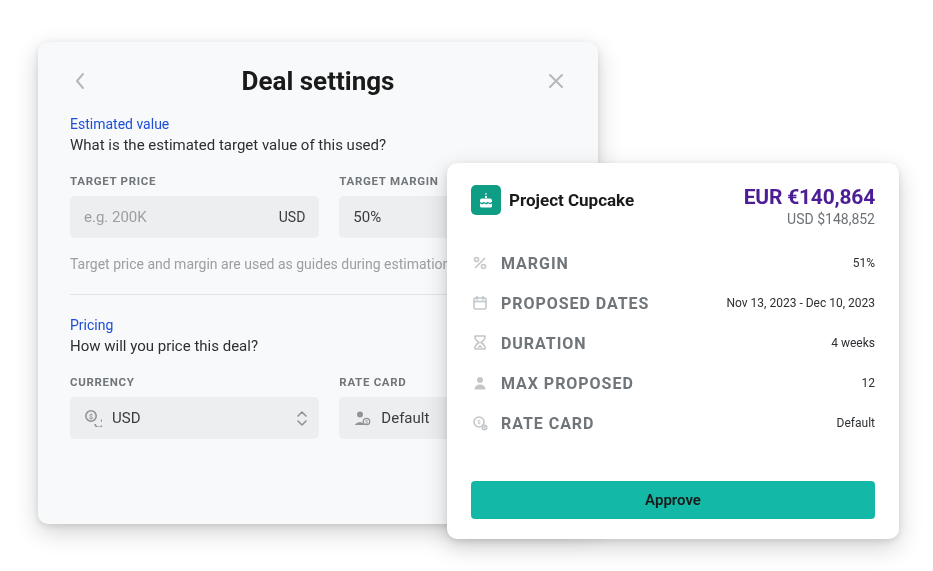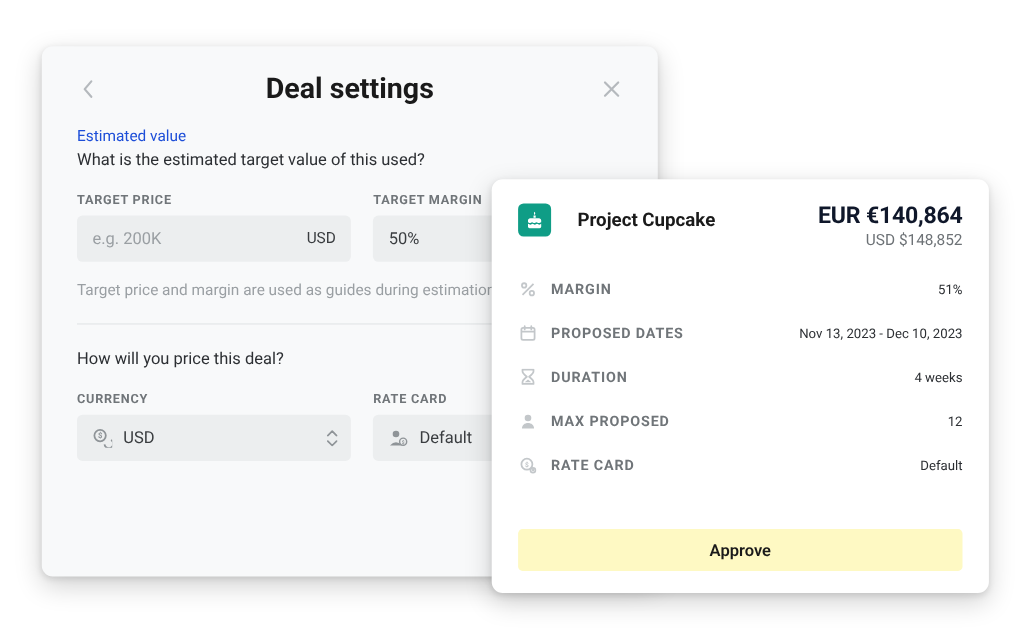--- a/index.html
+++ b/index.html
@@ -119,73 +119,73 @@
     padding: 22px 24px 20px 24px;
     display: flex;
     flex-direction: column;
   }
   .summary-header {
     display: flex;
     align-items: flex-start;
     justify-content: space-between;
     margin-bottom: 16px;
   }
-  .proj-left { display: flex; align-items: center; gap: 24px; justify-content: space-between; }
+  .proj-left { display: flex; align-items: center; gap: 8px; justify-content: space-between; }
   .proj-icon {
     width: 30px; height: 30px;
     background: #0f9d86;
     border-radius: 5px;
     display: flex; align-items: center; justify-content: center;
     color: #fff;
   }
   .proj-name {
     font-size: 17px;
     font-weight: 700;
     color: #1a1a1a;
   }
   .amounts { text-align: right; }
   .amount-primary {
     font-size: 21px;
     font-weight: 700;
-    color: #0f172a;
+    color: #4c1d95;
     letter-spacing: -0.01em;
   }
   .amount-secondary {
     font-size: 14px;
     color: #6d7276;
     margin-top: 2px;
   }
   .info-list { display: flex; flex-direction: column; gap: 0; flex: 1; }
   .info-row {
     display: flex;
     align-items: center;
     height: 40px;
   }
   .info-row .row-icon {
     width: 18px;
     color: #c3c7ca;
     margin-right: 12px;
     display: flex; align-items: center; justify-content: center;
   }
   .info-row .row-label {
-    font-size: 13px;
+    font-size: 16px;
     font-weight: 700;
     letter-spacing: 0.06em;
     color: #707579;
   }
   .info-row .row-value {
     margin-left: auto;
     font-size: 12px;
     color: #2c2f33;
     text-align: right;
   }
   .approve-btn {
     margin-top: 8px;
     height: 38px;
-    background: #fef9c3;
+    background: #14b8a6;
     border-radius: 4px;
     display: flex;
     align-items: center;
     justify-content: center;
     font-size: 15px;
     font-weight: 600;
     color: #1a1a1a;
     cursor: pointer;
   }
   svg { display: block; }
@@ -226,20 +226,21 @@
           <span class="input-text">50%</span>
         </div>
       </div>
     </div>
 
     <div class="help-text">Target price and margin are used as guides during estimation.</div>
     <div class="divider"></div>
   </div>
 
   <div>
+    <div class="section-title">Pricing</div>
     <div class="section-sub">How will you price this deal?</div>
 
     <div class="field-row">
       <div class="field">
         <div class="field-label">CURRENCY</div>
         <div class="input-box">
           <span class="left-icon">
             <svg width="18" height="18" viewBox="0 0 18 18">
                 <circle cx="7" cy="7" r="5.2" fill="none" stroke="currentColor" stroke-width="1.6"></circle>
                 <text x="7" y="9.6" font-size="7" text-anchor="middle" fill="currentColor" font-weight="700">$</text>

